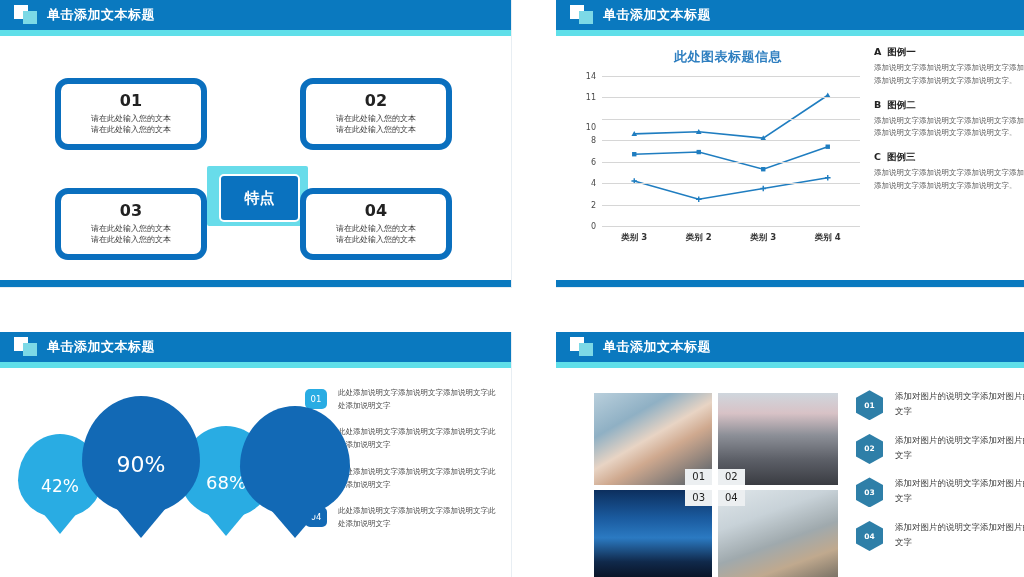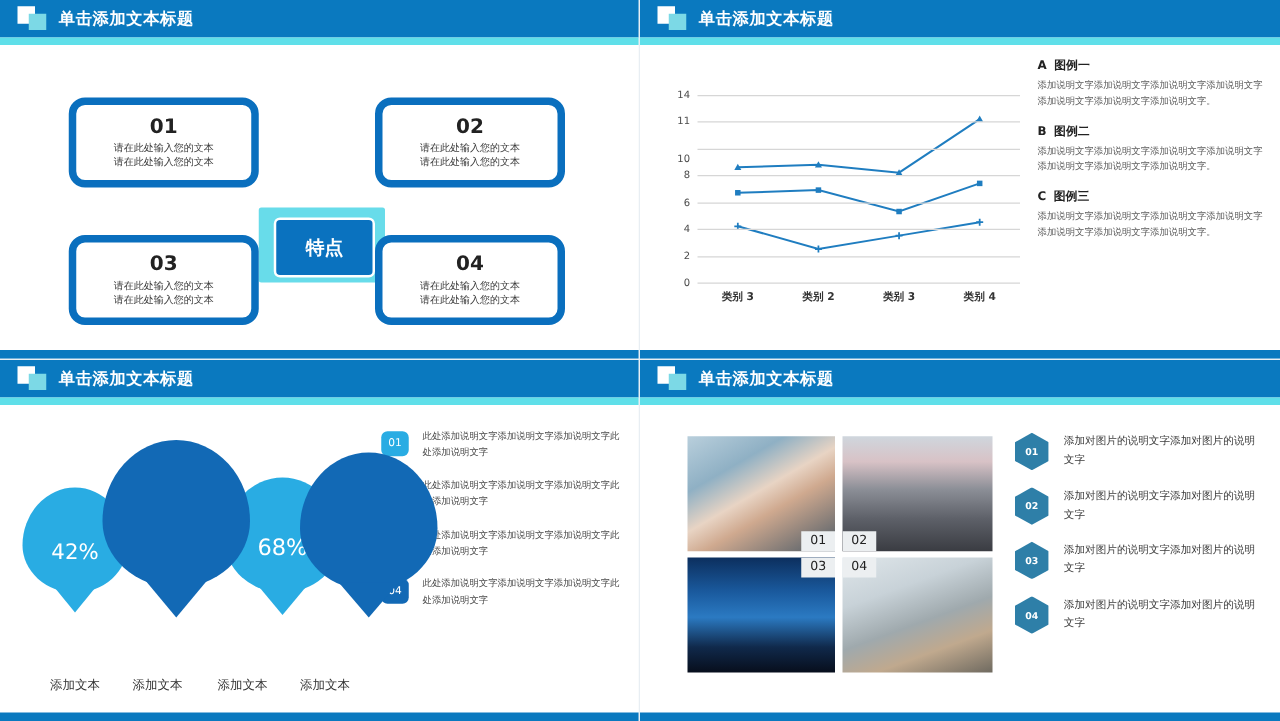--- a/index.html
+++ b/index.html
@@ -7,20 +7,21 @@
     width:1024px;height:577px;
     font-family:"DejaVu Sans","Liberation Sans",sans-serif;
     overflow:hidden;
   }
   .deck{
     width:1024px;height:577px;
     display:grid;
     grid-template-columns:512px 512px;
     grid-template-rows:288px 289px;
     background:#ffffff;
+    gap:44px;
   }
   .slide{
     position:relative;
     background:#ffffff;
     overflow:hidden;
     box-sizing:border-box;
   }
   .slide.r1c1{border-right:1px solid #e8eef3;border-bottom:1px solid #e8eef3;}
   .slide.r1c2{border-bottom:1px solid #e8eef3;}
   .slide.r2c1{border-right:1px solid #e8eef3;}
@@ -214,20 +215,21 @@
       <div class="hdr-logo">
         <div class="sq-a"></div>
           <div class="sq-b"></div>
       </div>
       <div class="hdr-title">单击添加文本标题</div>
     </div>
     <div class="hdr-stripe"></div>
 
     <div class="body">
       <div class="s2">
+        <div class="ch-title">此处图表标题信息</div>
 
         <div class="ch-plot" id="chart-plot">
           <svg class="ch-svg" id="chart-svg" viewBox="0 0 258 150" preserveAspectRatio="none">
               <polyline points="32.25,57.85714285714286 96.75,55.714285714285694 161.25,62.14285714285715 225.75,19.285714285714306" fill="none" stroke="#1f7dc0" stroke-width="1.6" vector-effect="non-scaling-stroke"></polyline>
               <polygon points="32.25,55.057142857142864 35.05,60.057142857142864 29.45,60.057142857142864" fill="#1f7dc0"></polygon>
               <polygon points="96.75,52.9142857142857 99.55,57.9142857142857 93.95,57.9142857142857" fill="#1f7dc0"></polygon>
               <polygon points="161.25,59.342857142857156 164.05,64.34285714285716 158.45,64.34285714285716" fill="#1f7dc0"></polygon>
               <polygon points="225.75,16.485714285714305 228.55,21.485714285714305 222.95,21.485714285714305" fill="#1f7dc0"></polygon>
               <polyline points="32.25,78.21428571428571 96.75,76.07142857142857 161.25,93.21428571428572 225.75,70.71428571428571" fill="none" stroke="#1f7dc0" stroke-width="1.6" vector-effect="non-scaling-stroke"></polyline>
               <rect x="30.05" y="76.0142857142857" width="4.4" height="4.4" fill="#1f7dc0"></rect>
@@ -297,20 +299,21 @@
     <div class="body">
       <div class="s3">
         <div id="pin-group">
             <div class="pin" style="left: 18px; top: 66px; width: 84px; height: 84px; background: rgb(41, 172, 227); z-index: 1;">
               <div class="tip" style="top: 78px; border-width: 22px 18.48px 0px; border-color: rgb(41, 172, 227) transparent transparent;"></div>
               <div class="pct" style="top: 42px; font-size: 17px;">42%</div>
             </div>
             <div class="pinlabel" style="left: 14px; top: 217px; width: 92px;">添加文本</div>
             <div class="pin" style="left: 82px; top: 28px; width: 118px; height: 118px; background: rgb(18, 105, 181); z-index: 2;">
               <div class="tip" style="top: 112px; border-width: 30px 25.96px 0px; border-color: rgb(18, 105, 181) transparent transparent;"></div>
+              <div class="pct" style="top: 56px; font-size: 22px;">90%</div>
             </div>
             <div class="pinlabel" style="left: 80px; top: 217px; width: 92px;">添加文本</div>
             <div class="pin" style="left: 180px; top: 58px; width: 92px; height: 92px; background: rgb(41, 172, 227); z-index: 1;">
               <div class="tip" style="top: 86px; border-width: 24px 20.24px 0px; border-color: rgb(41, 172, 227) transparent transparent;"></div>
               <div class="pct" style="top: 46px; font-size: 18px;">68%</div>
             </div>
             <div class="pinlabel" style="left: 148px; top: 217px; width: 92px;">添加文本</div>
             <div class="pin" style="left: 240px; top: 38px; width: 110px; height: 110px; background: rgb(18, 105, 181); z-index: 2;">
               <div class="tip" style="top: 104px; border-width: 28px 24.2px 0px; border-color: rgb(18, 105, 181) transparent transparent;"></div>
             </div>

